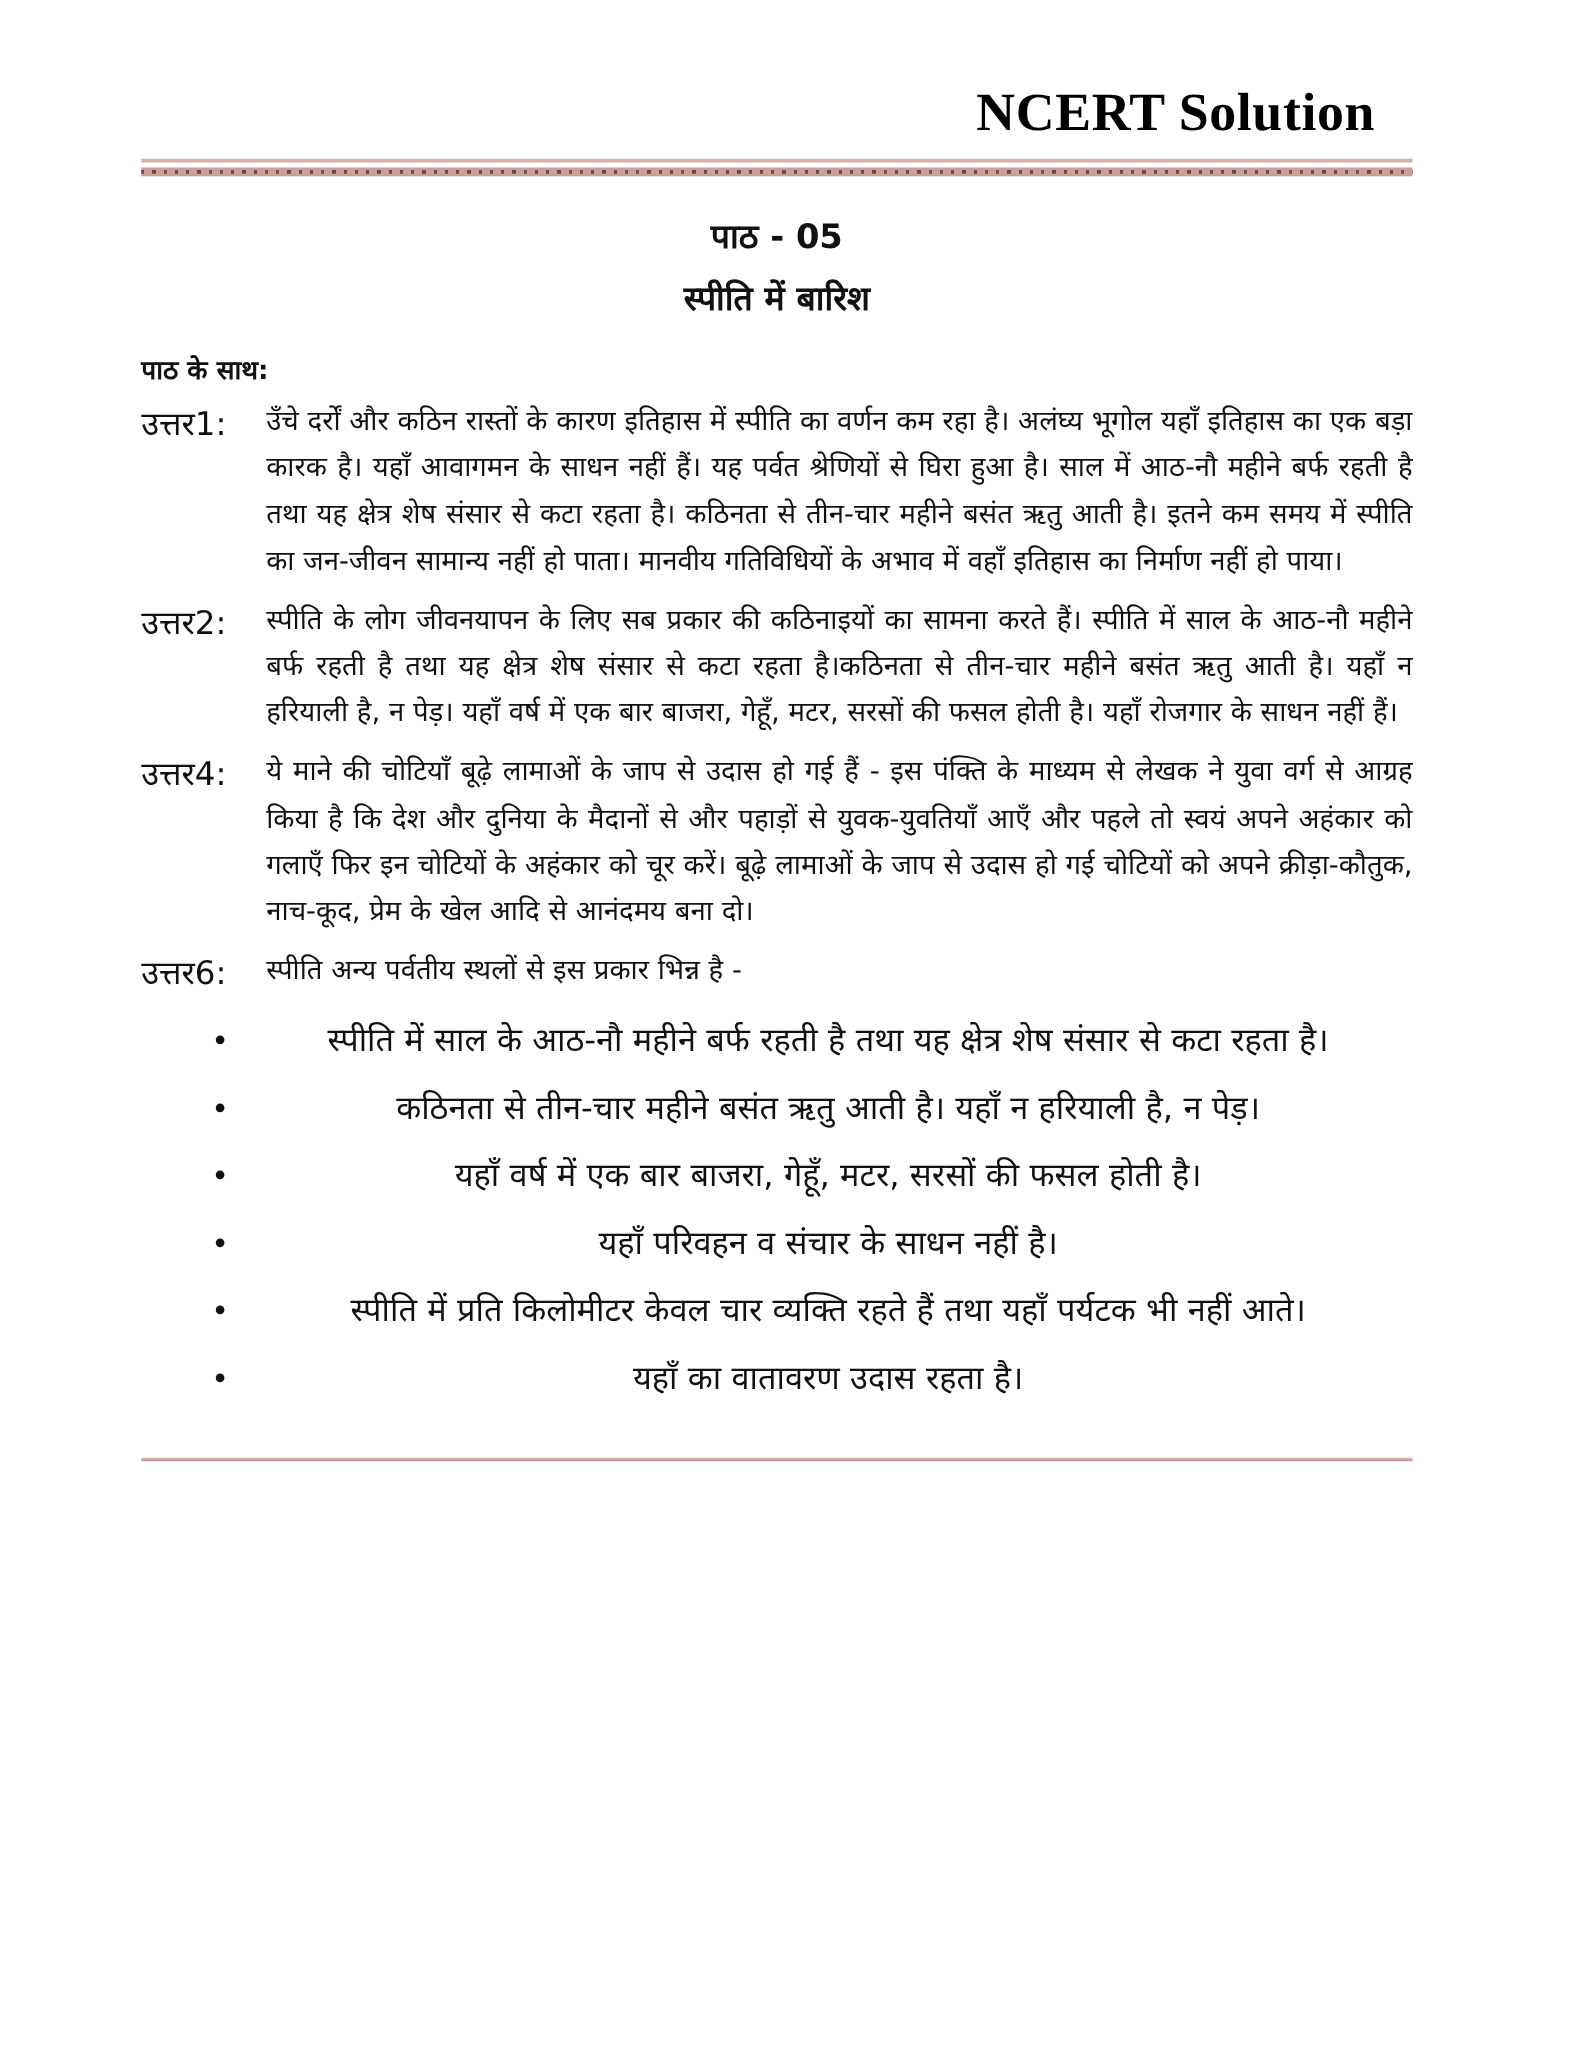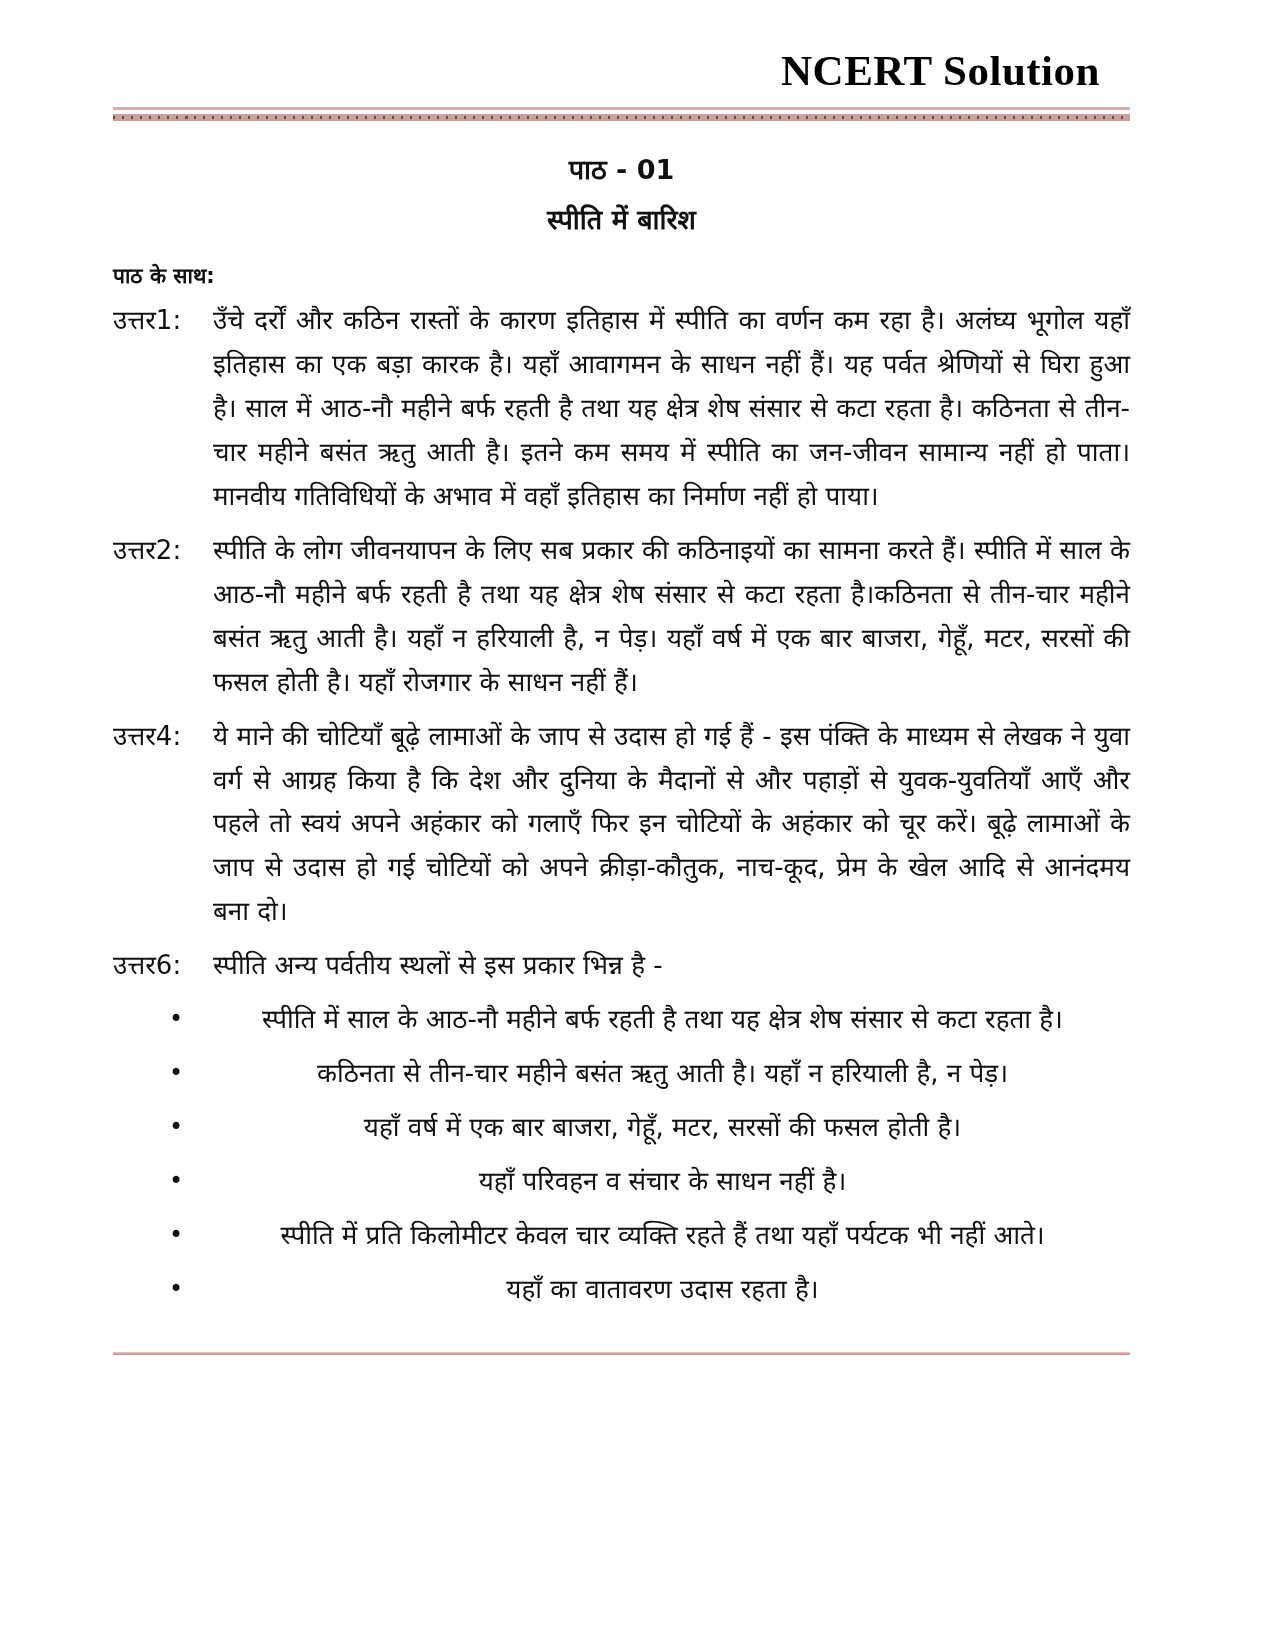--- a/index.html
+++ b/index.html
@@ -6,21 +6,21 @@
   body{
     width:1275px;
     font-family:"DejaVu Sans","Liberation Sans",sans-serif;
     color:#111111;
     -webkit-font-smoothing:antialiased;
   }
   .page{
     box-sizing:border-box;
     width:1275px;
     min-height:1650px;
-    padding:46px 145px 70px 113px;
+    padding:66px 145px 70px 113px;
     background:#ffffff;
     position:relative;
   }
   
   .doc-title{
     margin:0 30px 0 0;
     text-align:right;
     font-family:"Liberation Serif","DejaVu Serif",serif;
     font-weight:bold;
     font-size:43px;
@@ -47,21 +47,21 @@
     margin-top:20px;font-weight:bold;font-size:21px;color:#111111;
   }
   
   .answers{margin-top:10px;}
   .answer{display:flex;align-items:flex-start;margin-top:10px;}
   .answer-label{
     flex:0 0 100px;font-weight:normal;font-size:26px;line-height:1.69;
     white-space:nowrap;
   }
   .answer-text{
-    flex:1;font-size:26px;line-height:1.69;
+    flex:1;font-size:22px;line-height:1.69;
     text-align:justify;text-justify:inter-word;
   }
   
   .bullet-list{list-style:none;margin:10px 0 0 0;padding:0 0 0 56px;}
   .bullet-item{
     display:flex;align-items:flex-start;
     font-size:26px;line-height:1.69;margin-top:10px;
   }
   .bullet-marker{flex:0 0 26px;font-size:24px;line-height:1.83;}
   .bullet-text{flex:1;text-align:center;}
@@ -78,21 +78,21 @@
 
   <h1 class="doc-title">NCERT Solution</h1>
 
   <div class="header-rule">
     <div class="rule-thin"></div>
     <div class="rule-gap"></div>
     <div class="rule-band"></div>
   </div>
 
   <div class="lesson-head">
-    <div class="lesson-number">पाठ - 01</div>
+    <div class="lesson-number">पाठ - 05</div>
     <div class="lesson-title">स्पीति में बारिश</div>
   </div>
 
   <div class="section-heading">पाठ के साथ:</div>
 
   <div class="answers">
 
     <div class="answer">
       <span class="answer-label">उत्तर1:</span>
       <div class="answer-text">उँचे दर्रों और कठिन रास्तों के कारण इतिहास में स्पीति का वर्णन कम रहा है। अलंघ्य भूगोल यहाँ इतिहास का एक बड़ा कारक है। यहाँ आवागमन के साधन नहीं हैं। यह पर्वत श्रेणियों से घिरा हुआ है। साल में आठ-नौ महीने बर्फ रहती है तथा यह क्षेत्र शेष संसार से कटा रहता है। कठिनता से तीन-चार महीने बसंत ऋतु आती है। इतने कम समय में स्पीति का जन-जीवन सामान्य नहीं हो पाता। मानवीय गतिविधियों के अभाव में वहाँ इतिहास का निर्माण नहीं हो पाया।</div>

